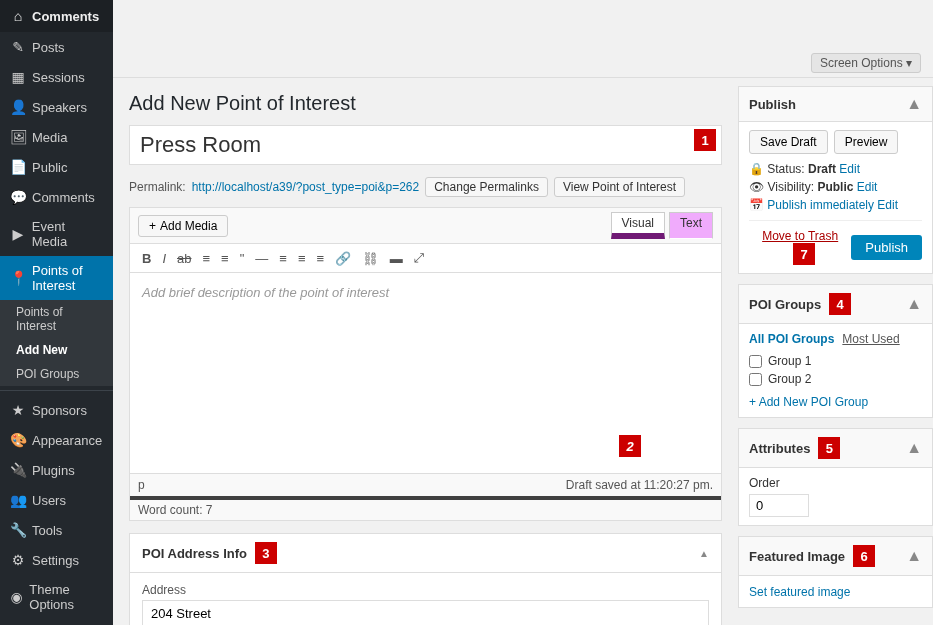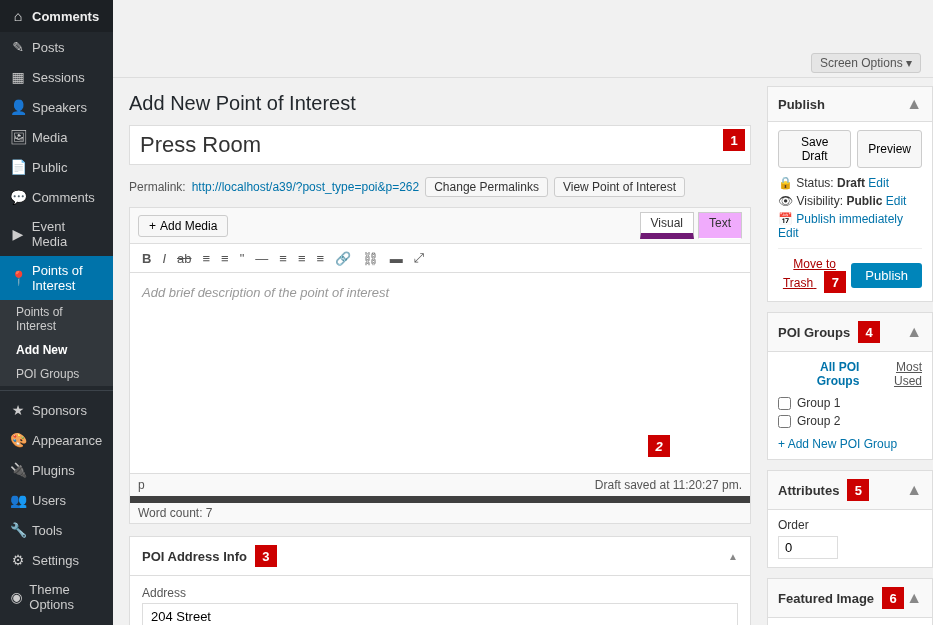--- a/index.html
+++ b/index.html
@@ -53,21 +53,21 @@
     .meta-box-body { padding: 10px 12px; }
     .form-field { margin-bottom: 10px; }
     .form-field label { display: block; font-size: 12px; color: #555; margin-bottom: 3px; }
     .form-input { width: 100%; border: 1px solid #ddd; padding: 5px 8px; font-size: 13px; background: #fff; outline: none; }
     .checkbox-row { display: flex; align-items: center; gap: 6px; font-size: 12px; margin-bottom: 8px; }
 
     
     .annotation { display: inline-flex; align-items: center; justify-content: center; width: 22px; height: 22px; background: #c00; color: #fff; font-weight: 700; font-size: 13px; border: 2px solid #c00; margin-left: 8px; }
 
     
-    #right-sidebar { width: 166px; flex-shrink: 0; padding: 8px 0 12px 0; overflow-y: auto; background: #f1f1f1; }
+    #right-sidebar { width: 195px; flex-shrink: 0; padding: 8px 0 12px 0; overflow-y: auto; background: #f1f1f1; }
 
     
     .side-box { background: #fff; border: 1px solid #ddd; margin-bottom: 10px; }
     .side-box-header { display: flex; justify-content: space-between; align-items: center; padding: 8px 10px; border-bottom: 1px solid #ddd; background: #f9f9f9; }
     .side-box-header h3 { font-size: 13px; font-weight: 600; }
     .side-box-body { padding: 8px 10px; }
     .publish-btns { display: flex; gap: 6px; margin-bottom: 8px; }
     .btn-save { background: #f7f7f7; border: 1px solid #ccc; padding: 4px 10px; font-size: 12px; cursor: pointer; border-radius: 3px; }
     .btn-preview { background: #f7f7f7; border: 1px solid #ccc; padding: 4px 10px; font-size: 12px; cursor: pointer; border-radius: 3px; }
     .publish-meta { font-size: 12px; margin-bottom: 4px; }
@@ -235,21 +235,21 @@
           <button class="fmt-btn">⤢</button>
         </div>
         <div class="editor-content" style="position:relative;">
           <span>Add brief description of the point of interest</span>
           <span class="annotation" style="position:absolute; bottom:16px; right:80px;">2</span>
         </div>
         <div class="editor-footer">
           <span>p</span>
           <span>Draft saved at 11:20:27 pm.</span>
         </div>
-        <div style="padding:3px 8px; border-top:7px solid #404040; font-size:12px; color:#555; background:#f9f9f9;">
+        <div style="padding:3px 8px; border-top:4px solid #404040; font-size:12px; color:#555; background:#f9f9f9;">
           <span>Word count: 7</span>
         </div>
       </div>
 
       <div class="meta-box">
         <div class="meta-box-header">
           <h3 style="display:flex; align-items:center;">
             <span>POI Address Info</span>
             <span class="annotation" style="margin-left:8px;">3</span>
           </h3>

